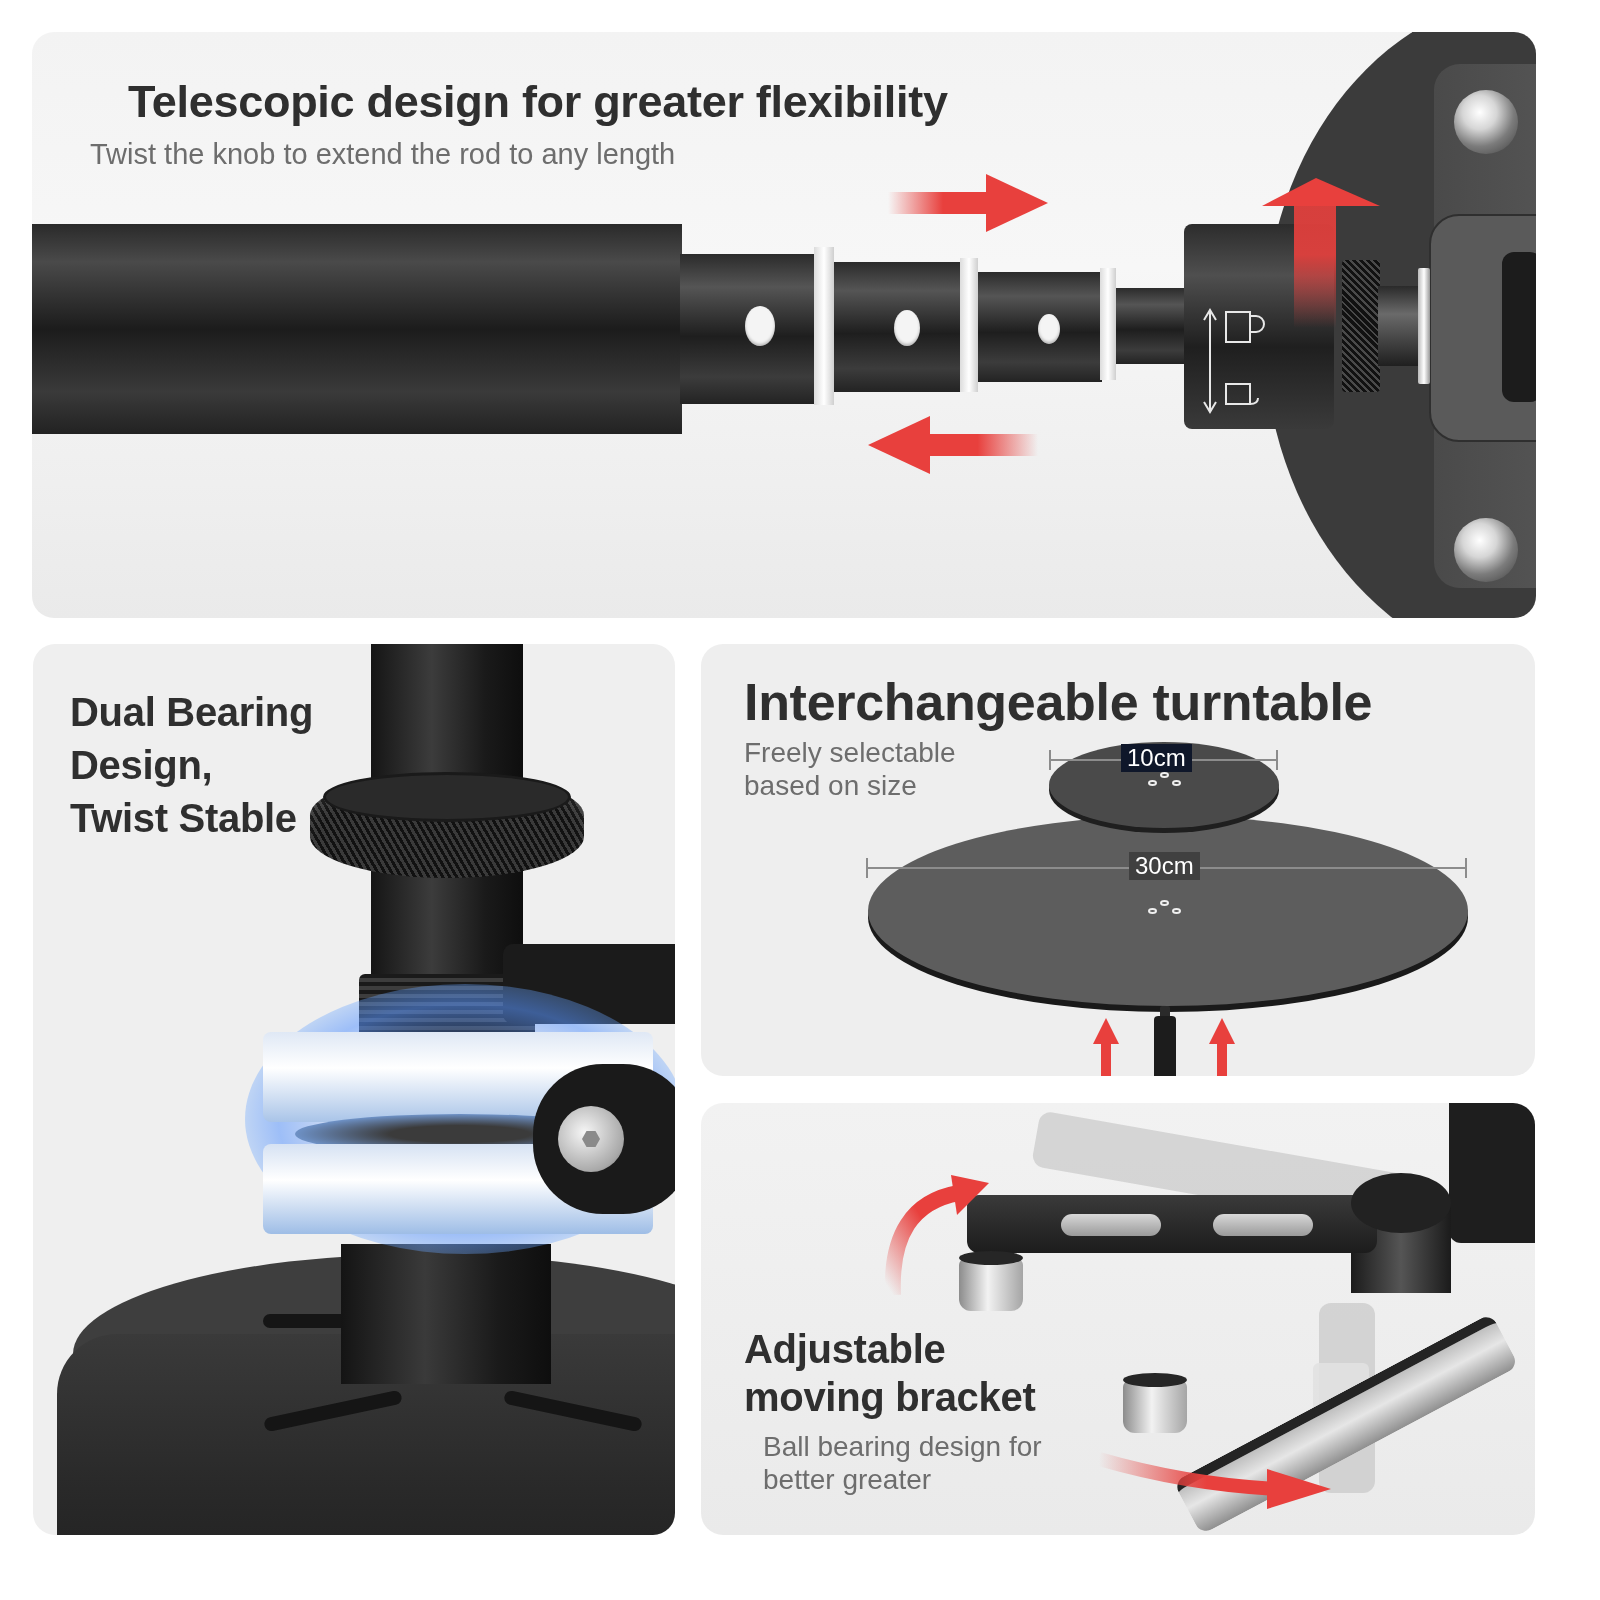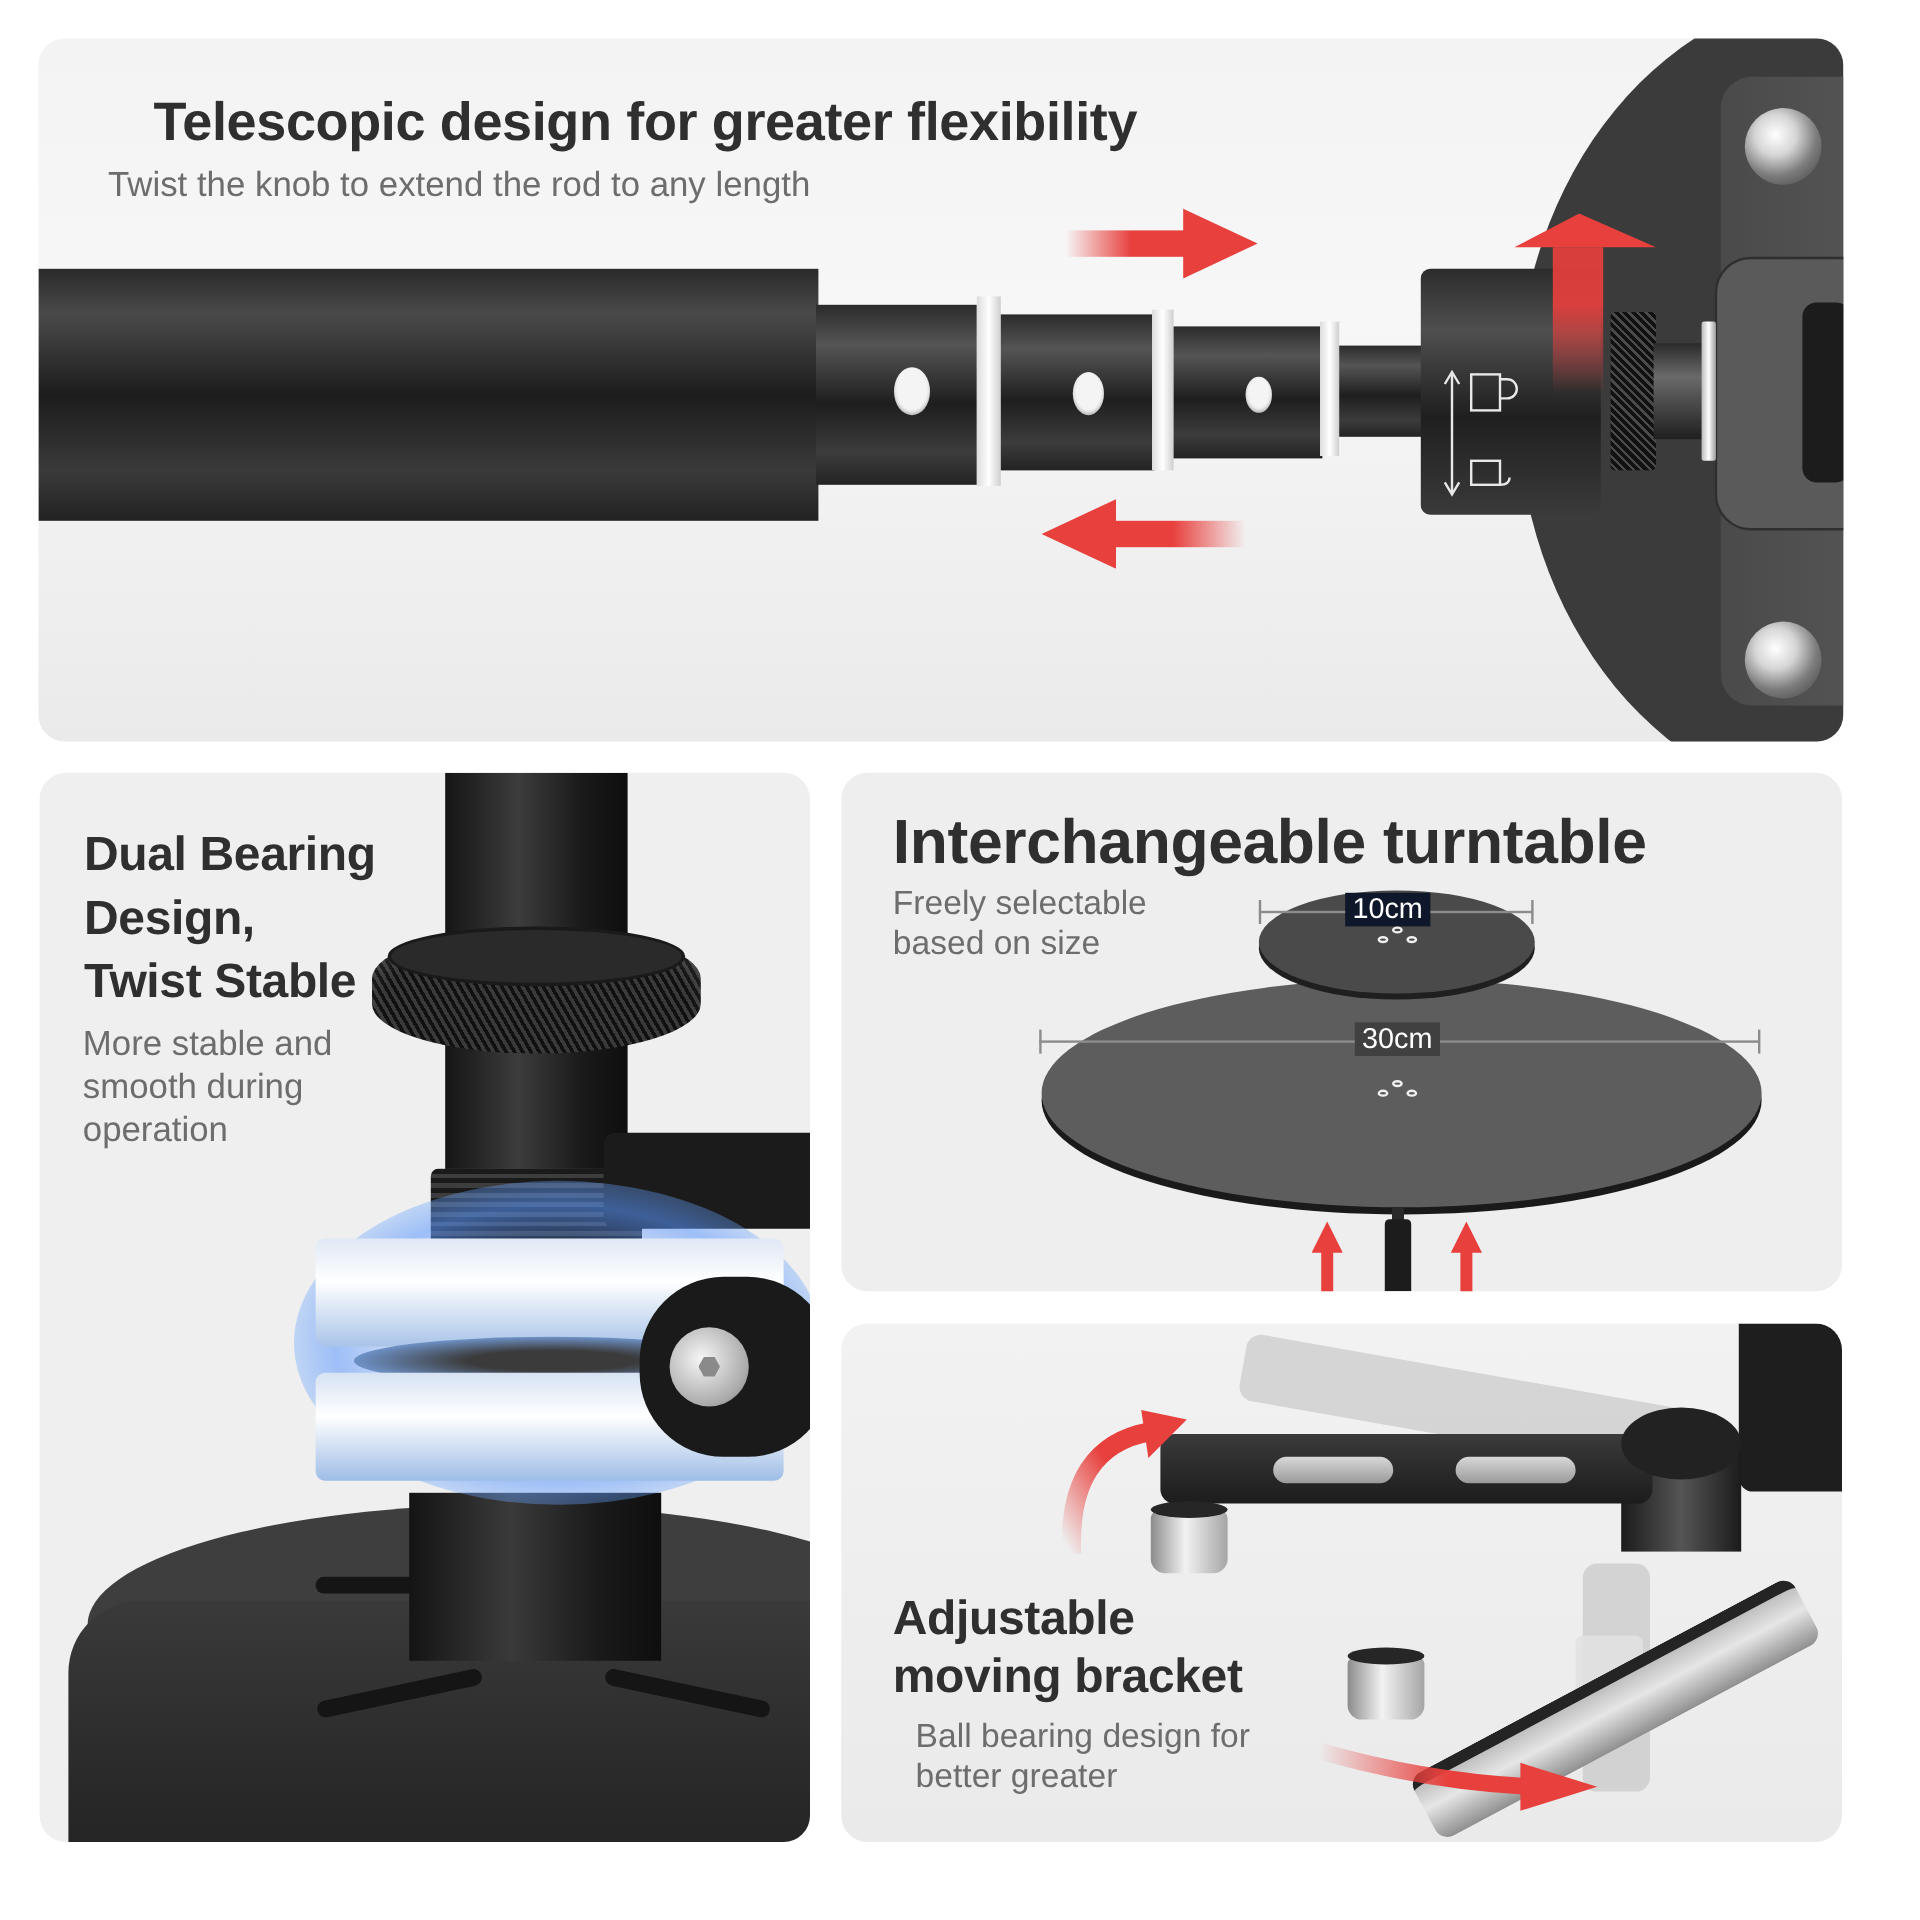--- a/index.html
+++ b/index.html
@@ -223,25 +223,20 @@
   <div class="bearing b-gap"></div>
   <div class="bearing b-ring2"></div>
   <div class="arm-lobe"></div>
   <div class="hexbolt"></div>
 
   <h2 class="title">
     <span>Dual Bearing</span><br>
     <span>Design,</span><br>
     <span>Twist Stable</span>
   </h2>
-  <p class="sub">
-    <span>More stable and</span><br>
-    <span>smooth during</span><br>
-    <span>operation</span>
-  </p>
 </section>
 
 <section id="p3" class="panel">
   <div class="disc disc-big"></div>
   <div class="disc disc-small"></div>
 
   <div class="dim-line" style="left:348px; top:115px; width:228px;"></div>
   <div class="dim-tick" style="left:348px; top:106px; height:20px;"></div>
   <div class="dim-tick" style="left:575px; top:106px; height:20px;"></div>
   <div class="dim-label" style="left:420px; top:100px; background:#0f172a;">10cm</div>

